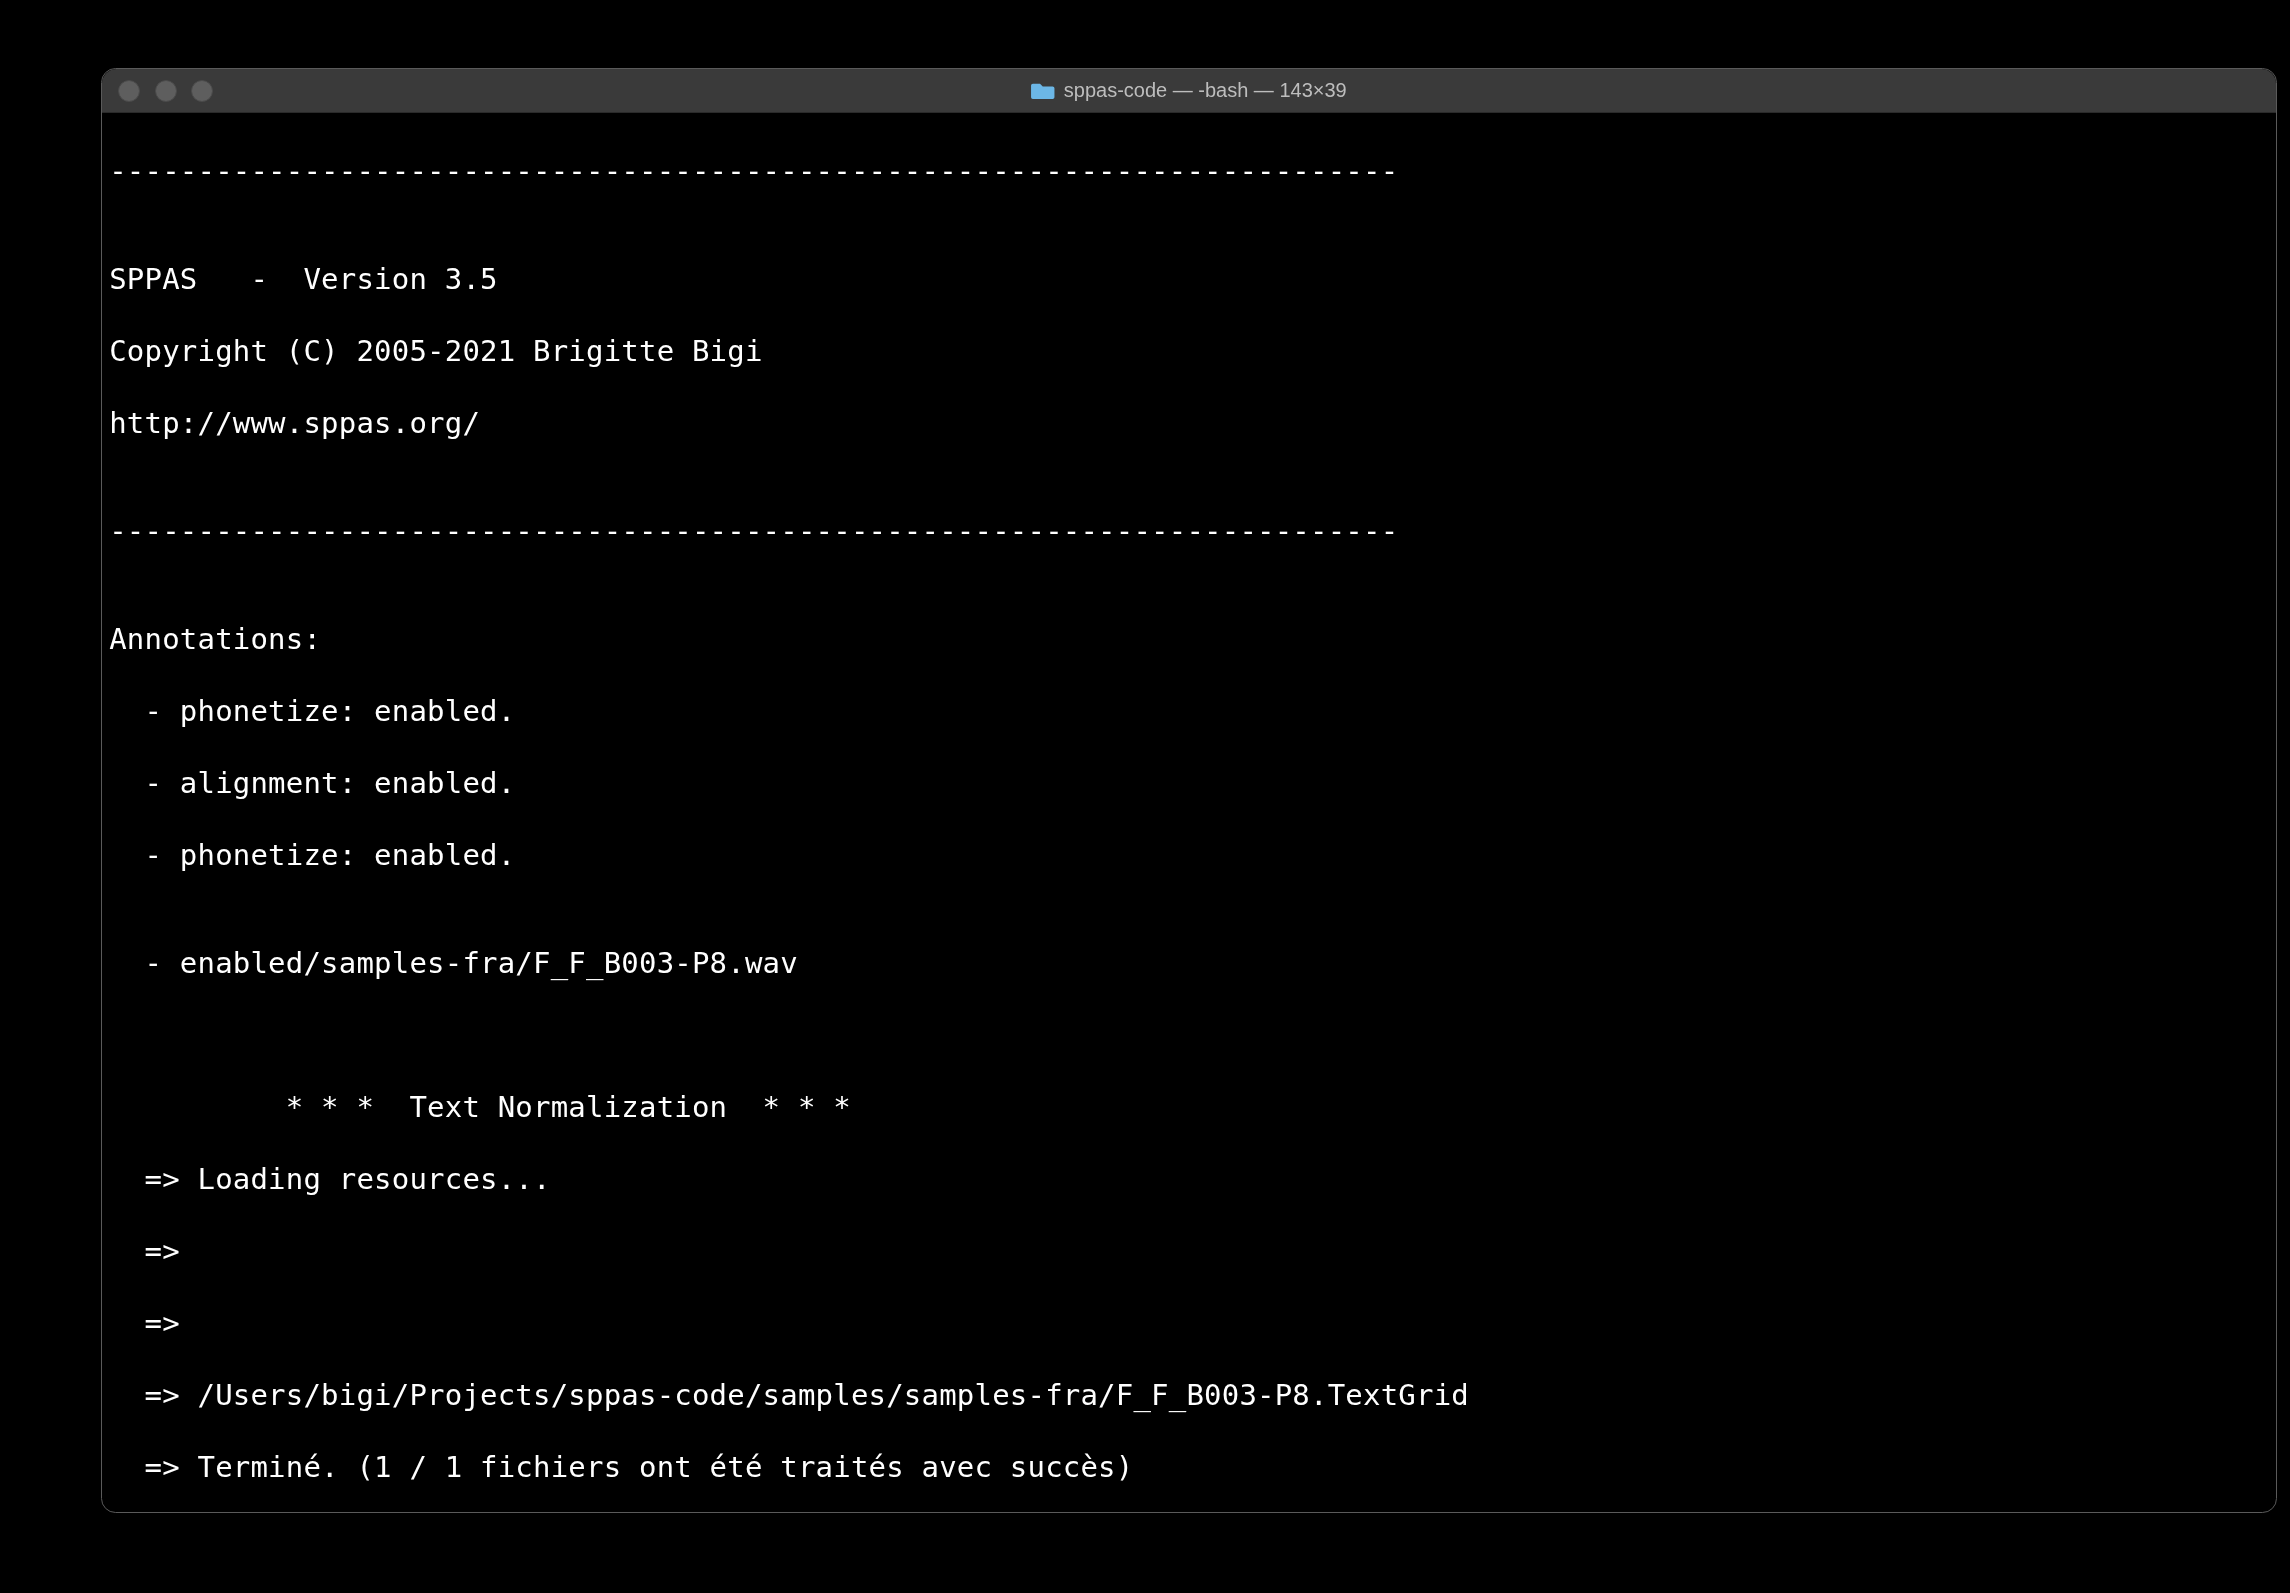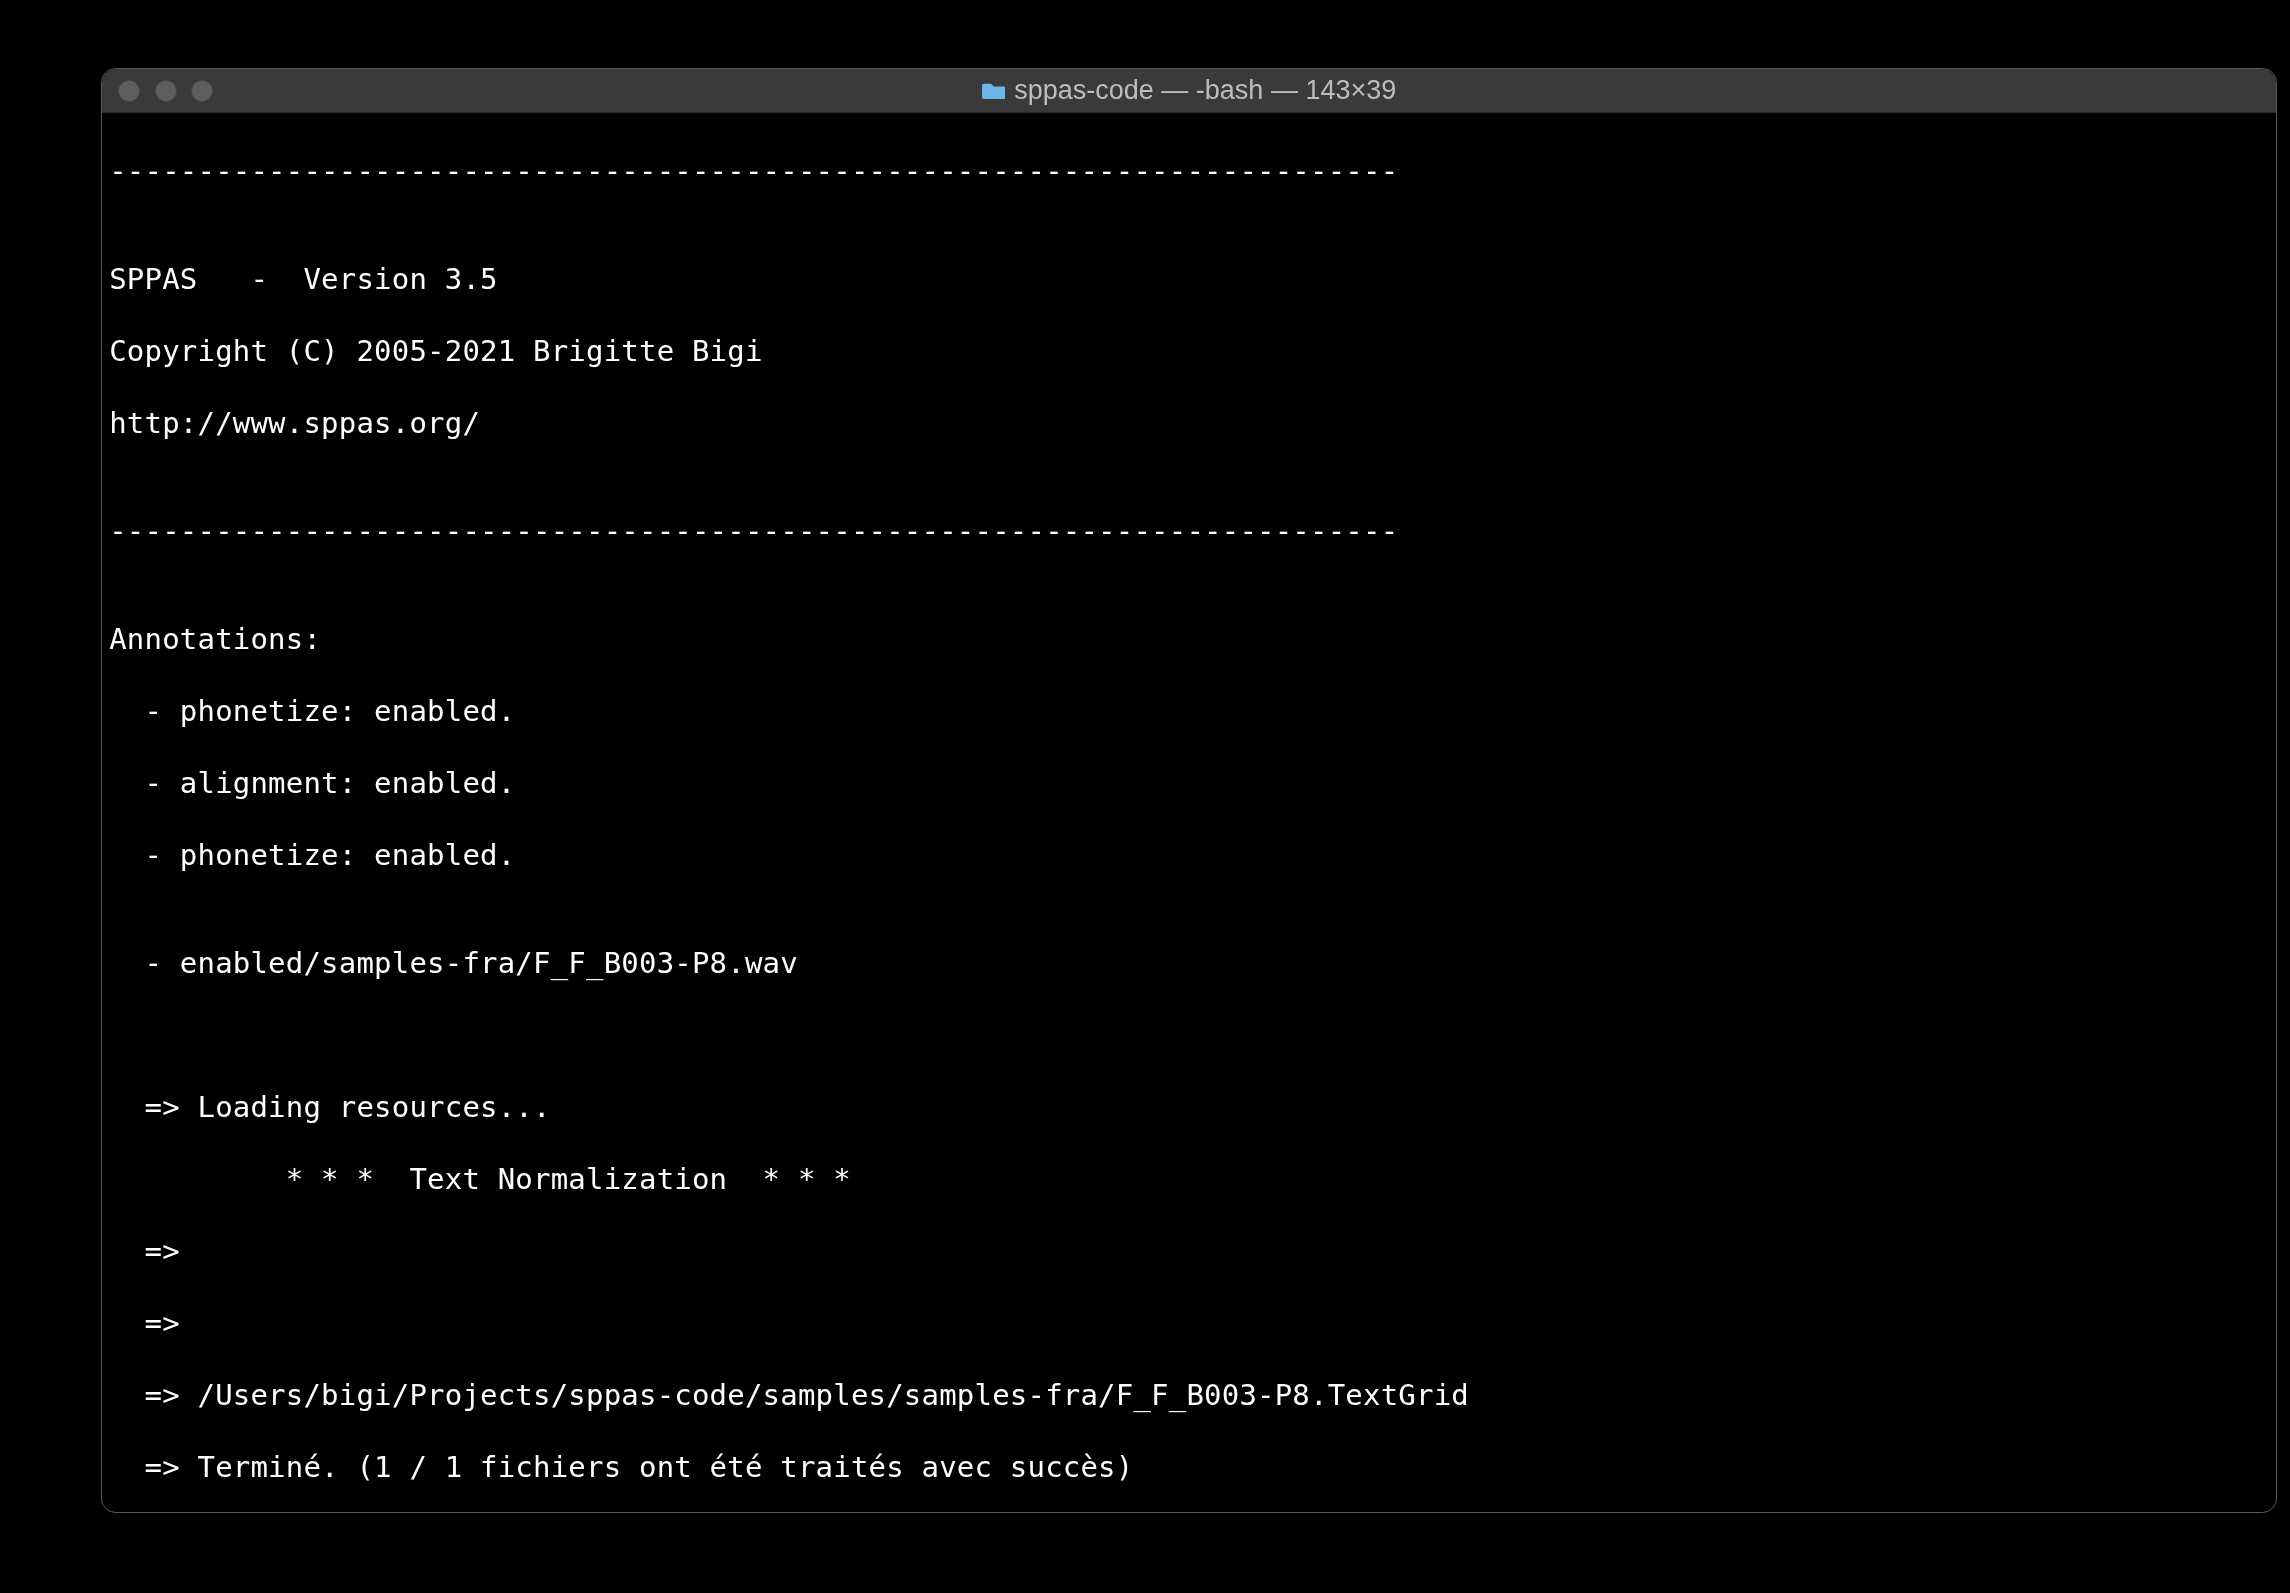--- a/index.html
+++ b/index.html
@@ -45,21 +45,21 @@
     height: 22px;
     border-radius: 50%;
     background: #5e5e5e;
     border: 0.9px solid #4a4a4a;
     box-sizing: border-box;
   }
   .title-center {
     margin: 0 auto;
     color: #bdbdbd;
     font-family: -apple-system, "Helvetica Neue", Arial, sans-serif;
-    font-size: 27px;
+    font-size: 20px;
     display: flex;
     align-items: center;
     gap: 9px;
     font-weight: 400;
   }
   .folder-icon-svg {
     width: 23.5px;
     height: 18px;
     display: block;
   }
@@ -102,22 +102,22 @@
 <div>-------------------------------------------------------------------------</div>
 <div></div>
 <div>Annotations:</div>
 <div>  - phonetize: enabled.</div>
 <div>  - alignment: enabled.</div>
 <div>  - phonetize: enabled.</div>
 <div></div>
 <div>  - enabled/samples-fra/F_F_B003-P8.wav</div>
 <div></div>
 <div></div>
+<div>          * * *  Text Normalization  * * *</div>
 <div>  =&gt; Loading resources...</div>
-<div>          * * *  Text Normalization  * * *</div>
 <div>  =&gt; </div>
 <div>  =&gt; </div>
 <div>  =&gt; /Users/bigi/Projects/sppas-code/samples/samples-fra/F_F_B003-P8.TextGrid</div>
 <div>  =&gt; Terminé. (1 / 1 fichiers ont été traités avec succès)</div>
 <div></div>
 
 
 <div></div>
 
 

